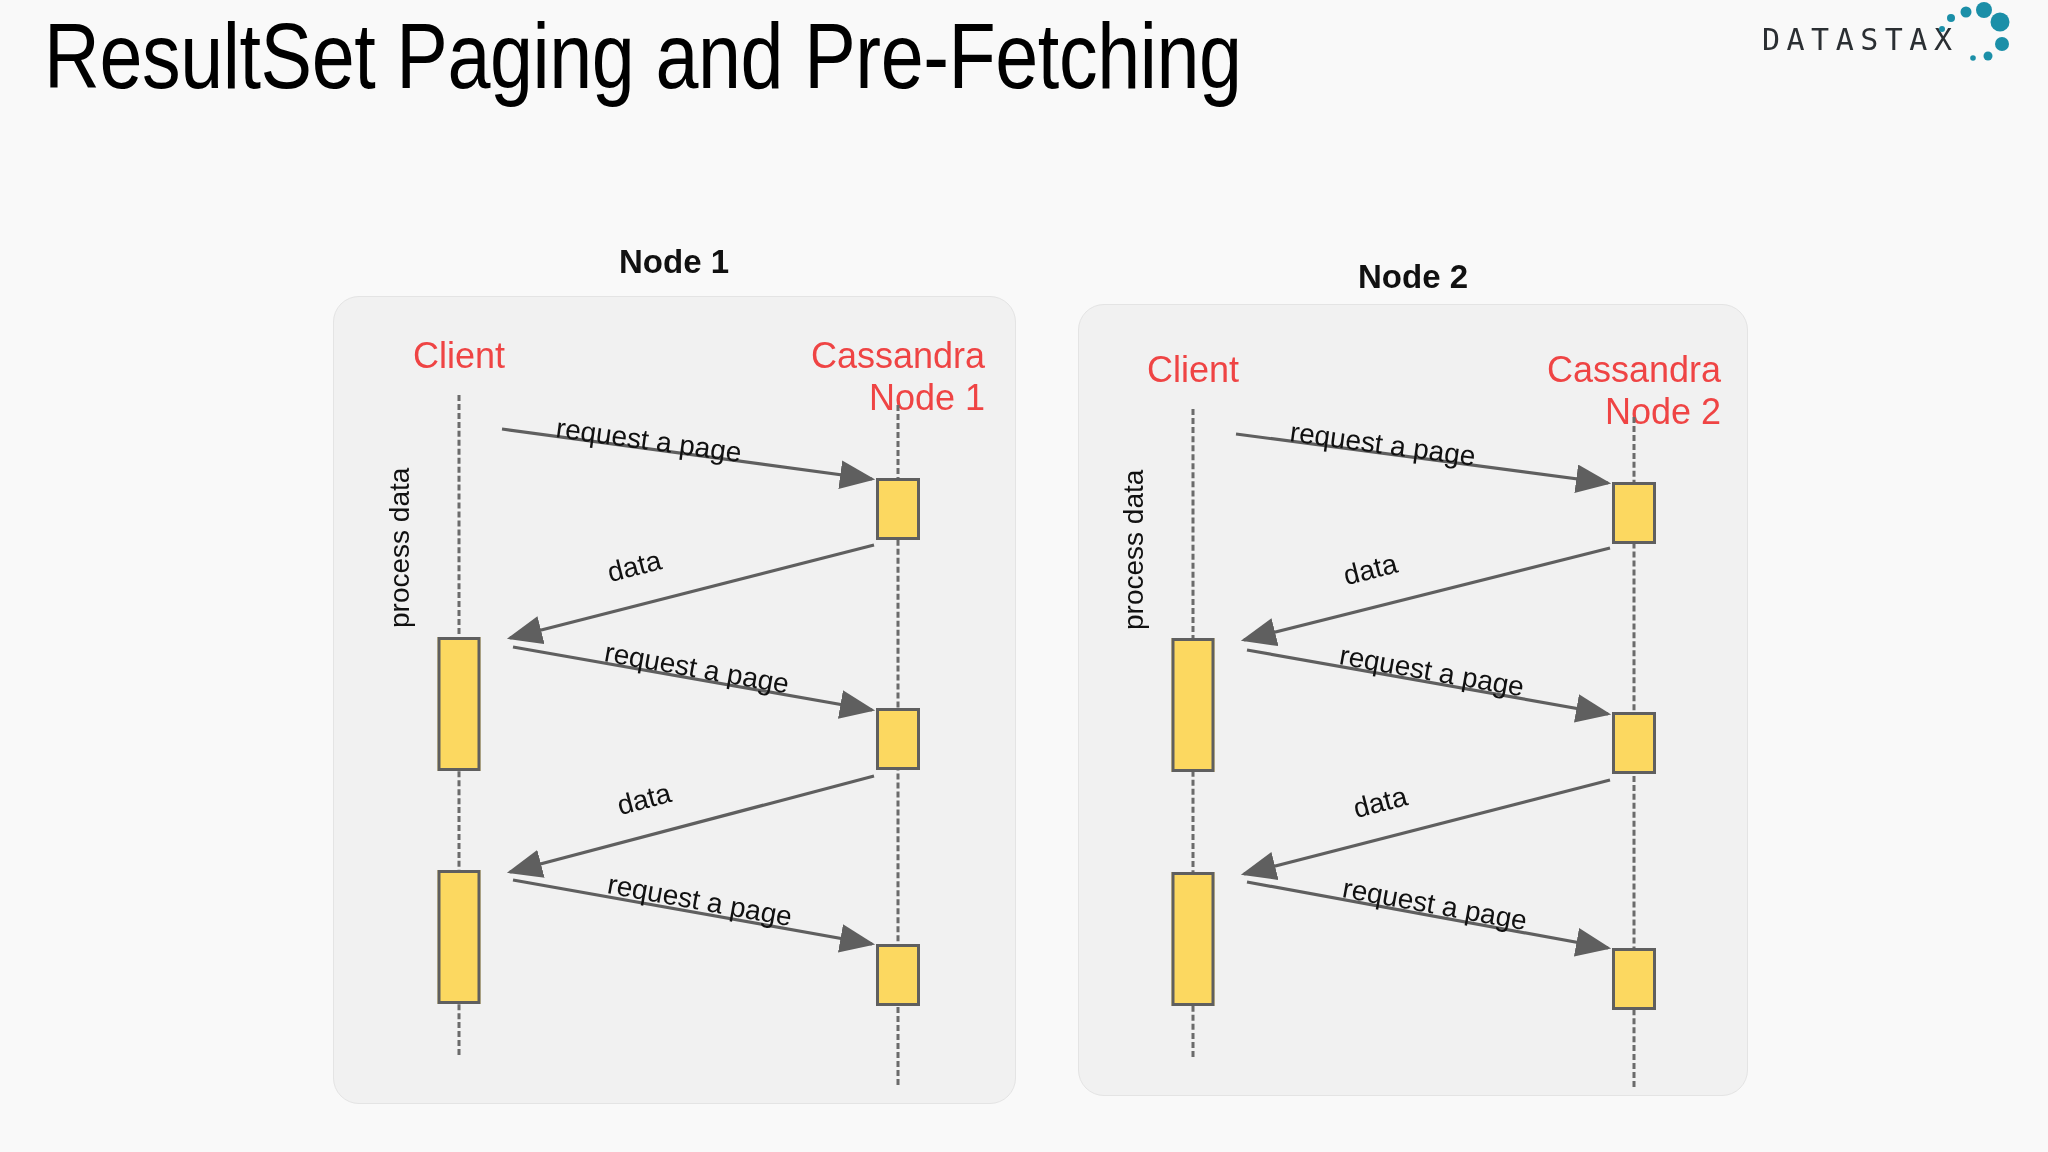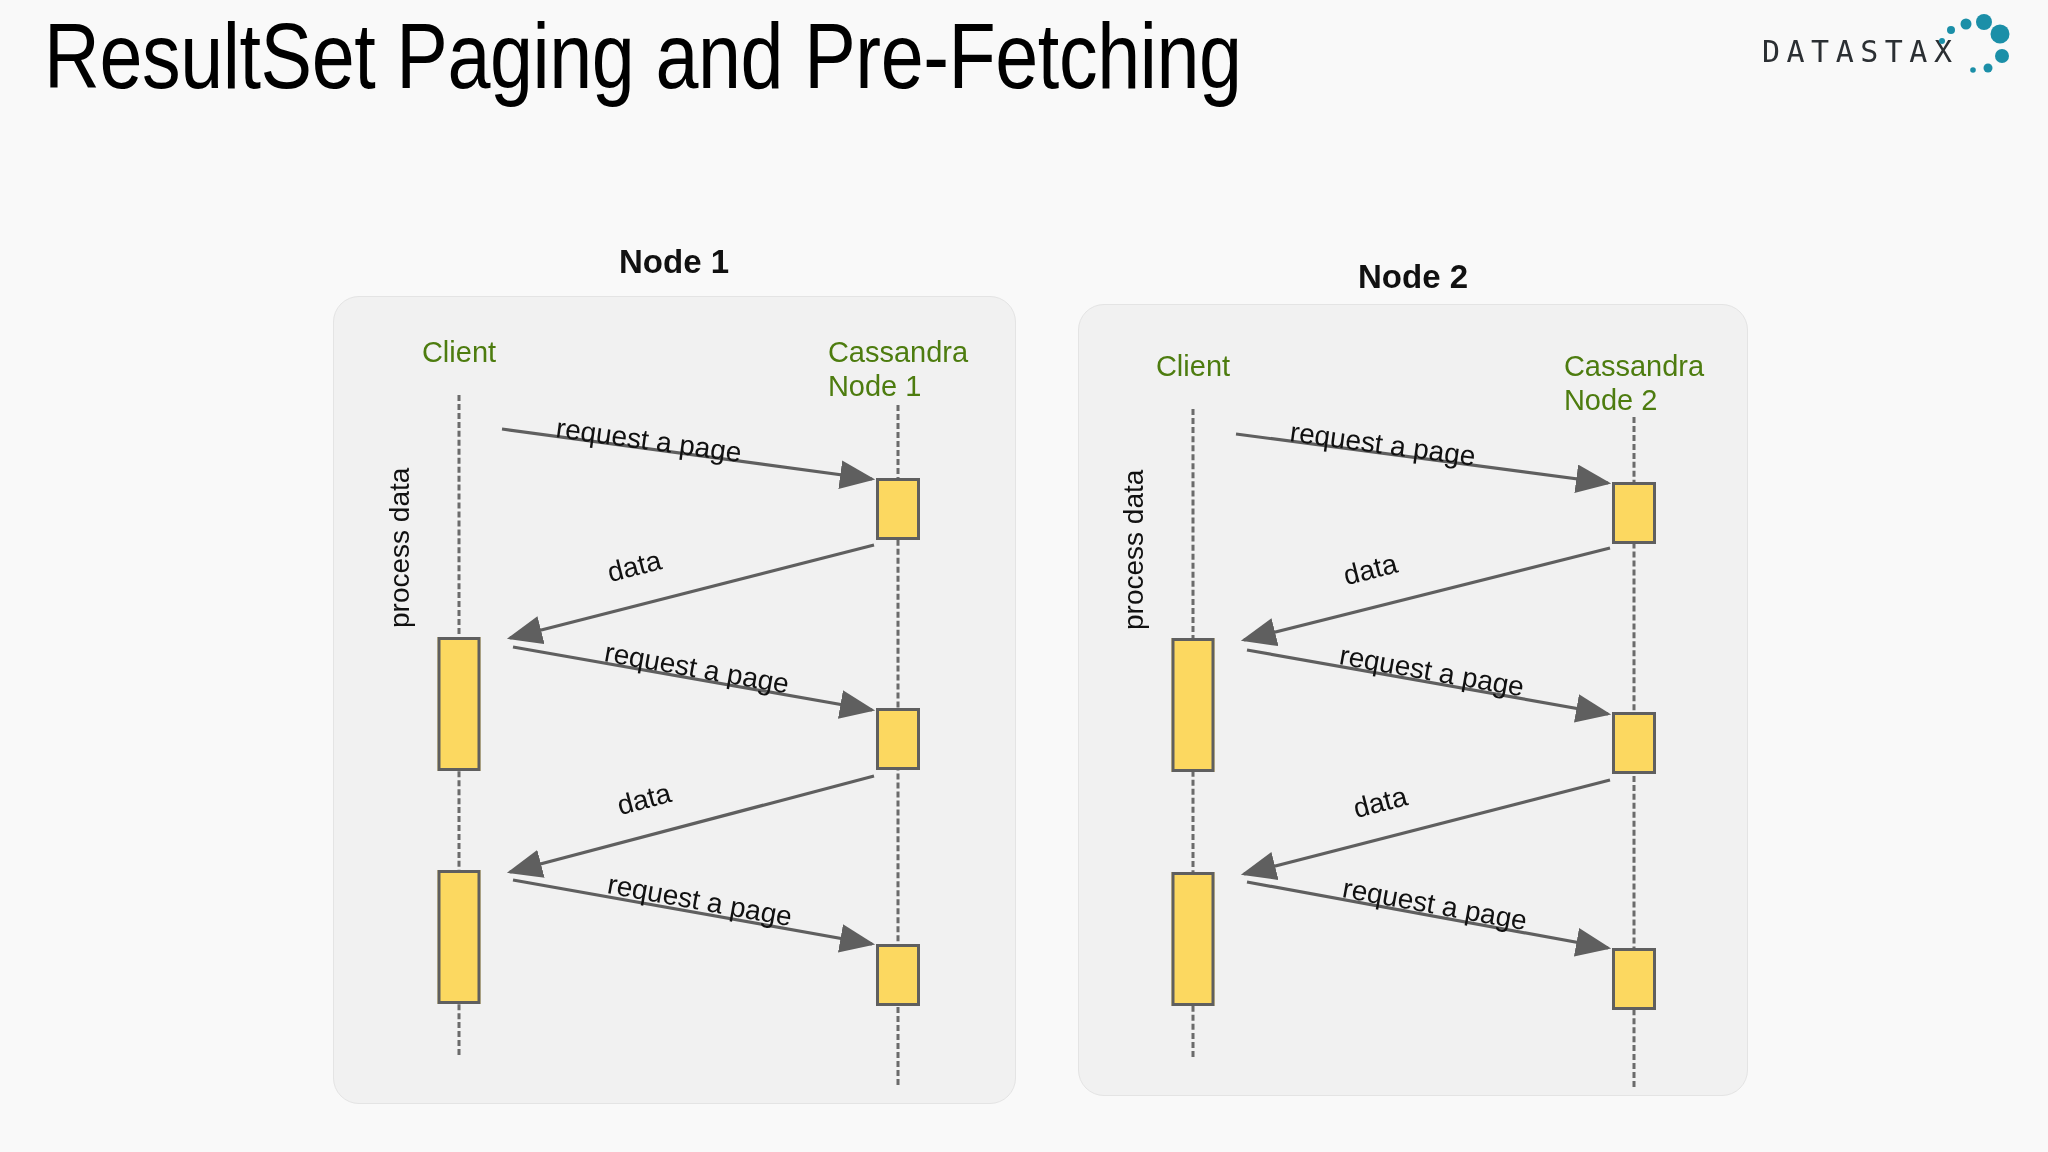--- a/index.html
+++ b/index.html
@@ -29,21 +29,21 @@
     transform: scaleX(0.84);
     transform-origin: left top;
     white-space: nowrap;
     font-family: "Liberation Sans", sans-serif;
   }
 
   
   #brand-logo {
     position: absolute;
     right: 36px;
-    top: 14px;
+    top: 2px;
     width: 250px;
     height: 62px;
   }
   #brand-logo .logo-word {
     position: absolute;
     left: 0;
     top: 20px;
     font-size: 30px;
     letter-spacing: 6.5px;
     font-weight: 500;
@@ -70,23 +70,23 @@
     color: #111111;
     white-space: nowrap;
     transform: translateX(-50%);
   }
   #heading-node1 { left: 674px; top: 243px; }
   #heading-node2 { left: 1413px; top: 258px; }
 
   
   .actor-label {
     position: absolute;
-    font-size: 29px;
-    color: #4d7c0f;
-    text-align: left;
+    font-size: 36px;
+    color: #ef4444;
+    text-align: right;
     line-height: 1.18;
     white-space: pre-line;
     transform: translateX(-50%);
   }
   .lifeline {
     position: absolute;
     width: 0;
     border-left: 3px dashed #6b6b6b;
     transform: translateX(-50%);
   }

